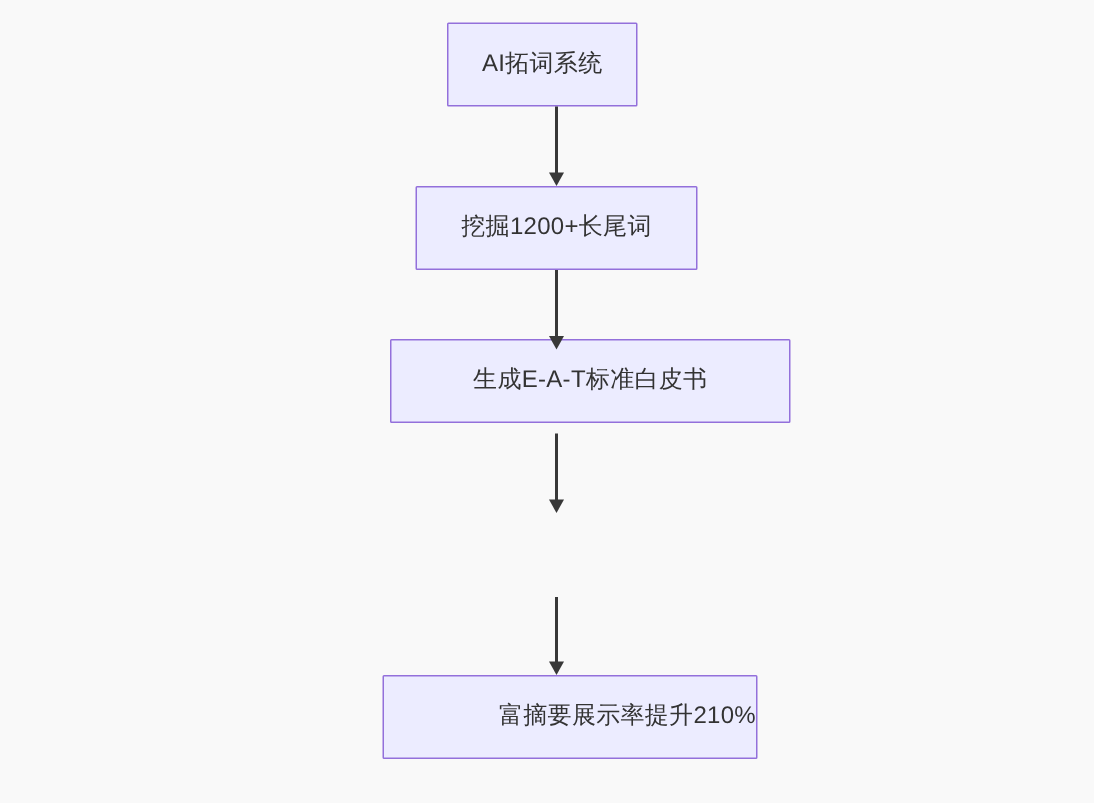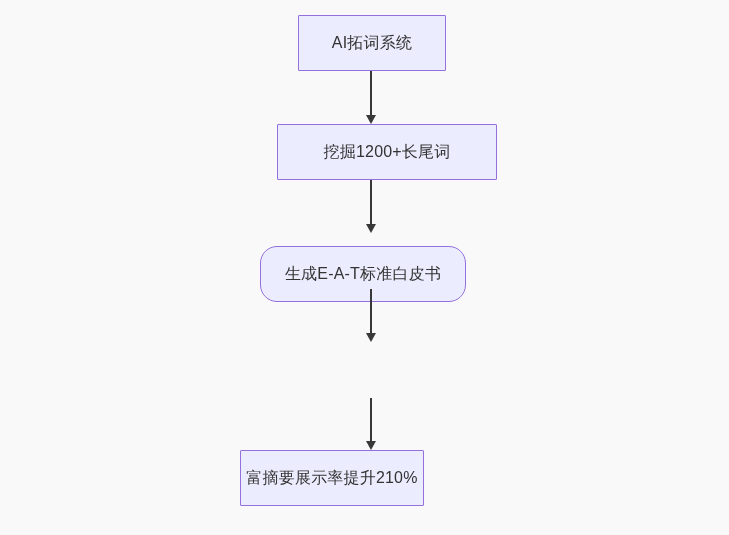--- a/index.html
+++ b/index.html
@@ -57,34 +57,34 @@
     border-left: 5px solid transparent;
     border-right: 5px solid transparent;
     border-top: 9px solid var(--arrow-color);
   }
 </style>
 </head>
 <body>
 
 <div class="canvas">
 
-  <div class="node" style="left:298px; top:15px; width:148px;">
+  <div class="node" style="left:298px; top:15px; width:127px;">
     <span class="node-label">AI拓词系统</span>
   </div>
 
-  <div class="node" style="left:277px; top:124px; width:220px;">
+  <div class="node" style="left:277px; top:124px; width:188px;">
     <span class="node-label">挖掘1200+长尾词</span>
   </div>
 
-  <div class="node" style="left:260px; top:246px; width:206px;border-radius:17px;">
+  <div class="node" style="left:260px; top:226px; width:267px;">
     <span class="node-label">生成E-A-T标准白皮书</span>
   </div>
 
 
-  <div class="node" style="left:240px; top:450px; width:184px;">
+  <div class="node" style="left:255px; top:450px; width:250px;justify-content:flex-end;">
     <span class="node-label">富摘要展示率提升210%</span>
   </div>
 
   <div class="edge" style="left:370px; top:71px; height:53px;">
     <div class="edge-line"></div>
     <div class="edge-head"></div>
   </div>
 
   <div class="edge" style="left:370px; top:180px; height:53px;">
     <div class="edge-line"></div>

